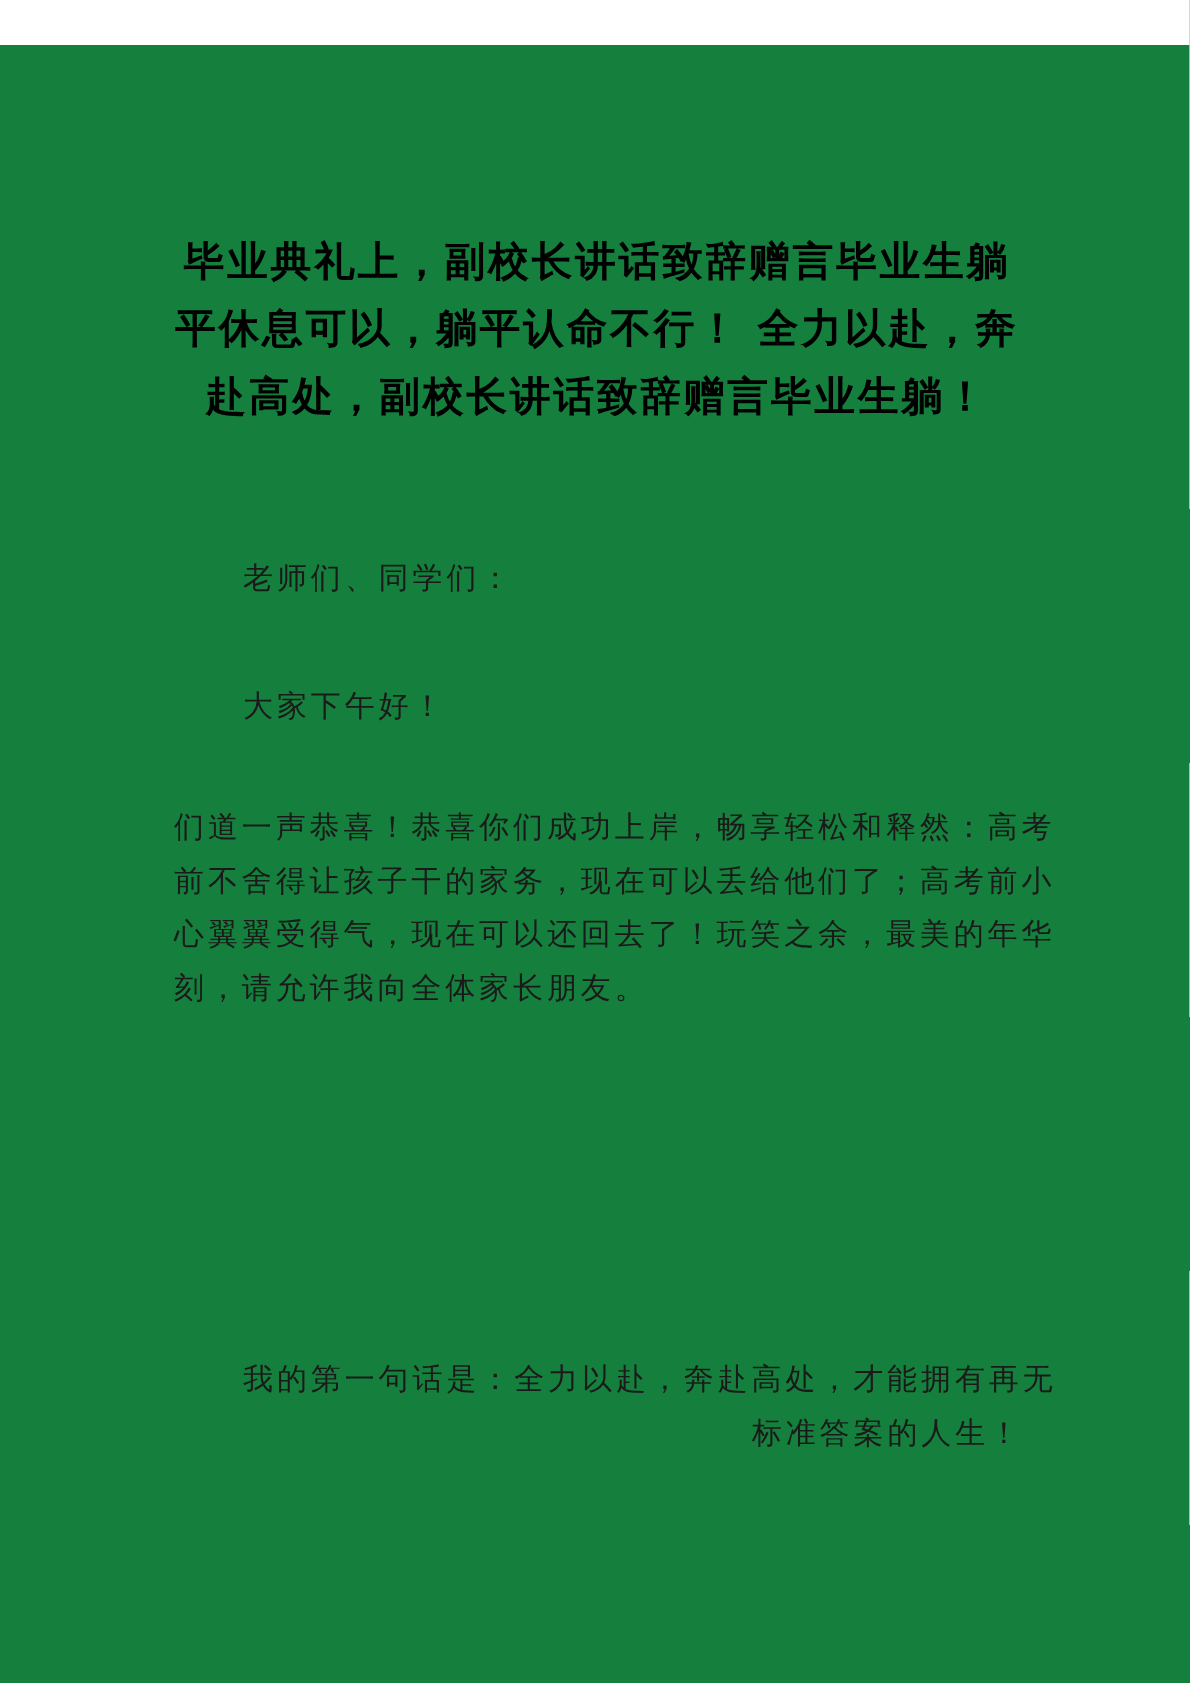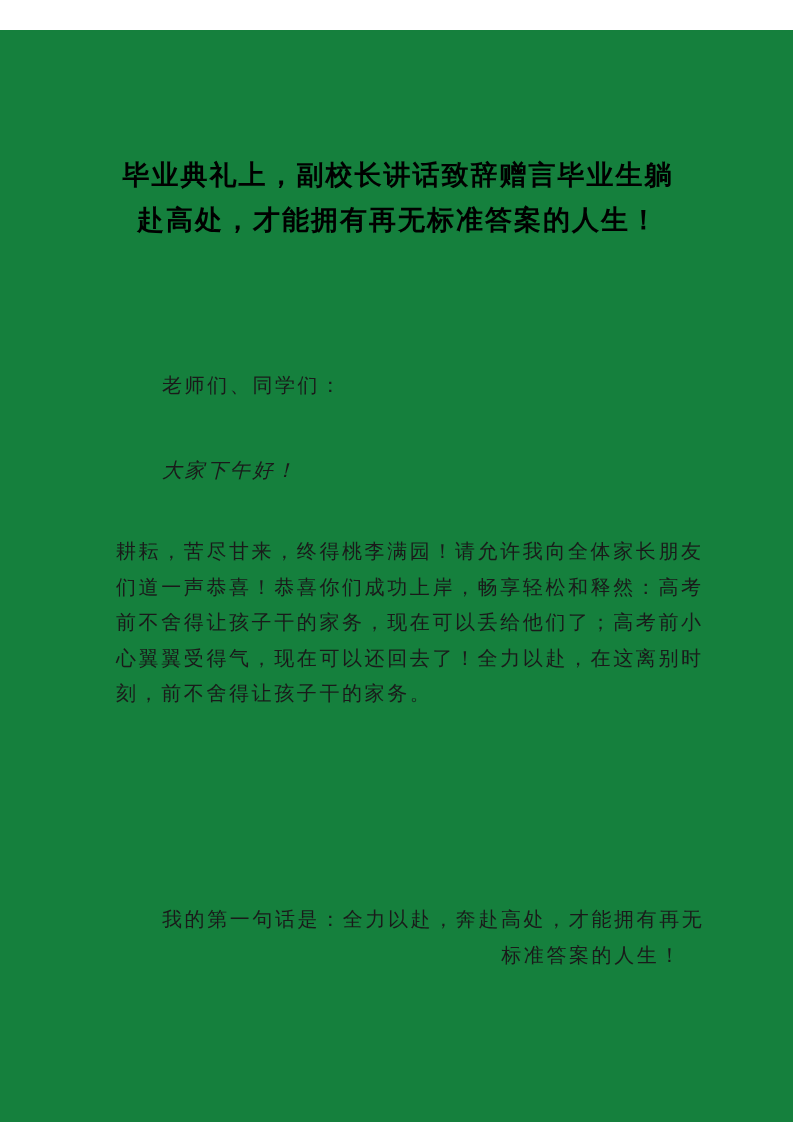--- a/index.html
+++ b/index.html
@@ -60,37 +60,37 @@
     .p-body1      { top: 504px; }
     .p-body2      { top: 872px; }
   </style>
 </head>
 <body>
 
 <div class="page">
 
   <h1 class="title" style="margin:0;">
     <span class="tline">毕业典礼上，副校长讲话致辞赠言毕业生躺</span>
-    <span class="tline">赴高处，才能拥有再无标准答案的人生！</span>
+    <span class="tline">平休息可以，躺平认命不行！ 全力以赴，奔</span>
+    <span class="tline">赴高处，副校长讲话致辞赠言毕业生躺！</span>
   </h1>
 
   <p class="para p-salutation" style="margin:0;">
     <span class="pline indent">老师们、同学们：</span>
   </p>
 
-  <p class="para p-greeting" style="margin:0;font-style:italic;">
+  <p class="para p-greeting" style="margin:0;">
     <span class="pline indent">大家下午好！</span>
   </p>
 
   <p class="para p-body1" style="margin:0;">
-    <span class="pline">耕耘，苦尽甘来，终得桃李满园！请允许我向全体家长朋友</span>
     <span class="pline">们道一声恭喜！恭喜你们成功上岸，畅享轻松和释然：高考</span>
     <span class="pline">前不舍得让孩子干的家务，现在可以丢给他们了；高考前小</span>
-    <span class="pline">心翼翼受得气，现在可以还回去了！全力以赴，在这离别时</span>
-    <span class="pline">刻，前不舍得让孩子干的家务。</span>
+    <span class="pline">心翼翼受得气，现在可以还回去了！玩笑之余，最美的年华</span>
+    <span class="pline">刻，请允许我向全体家长朋友。</span>
   </p>
 
   <p class="para p-body2" style="margin:0;text-align:right;">
     <span class="pline indent">我的第一句话是：全力以赴，奔赴高处，才能拥有再无</span>
     <span class="pline">标准答案的人生！</span>
   </p>
 
 </div>
 
 </body></html>

